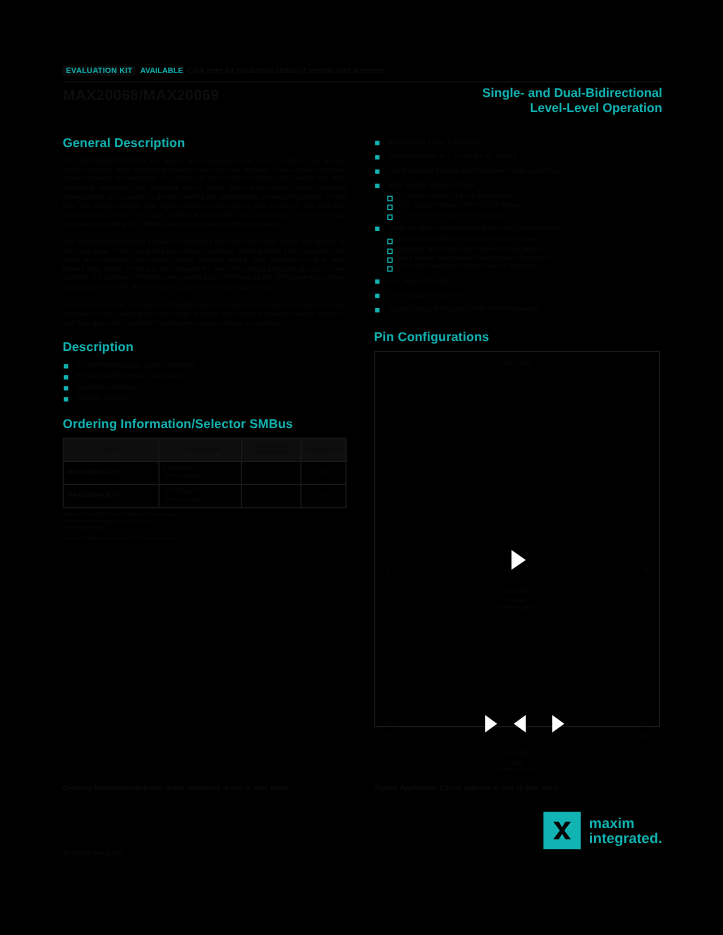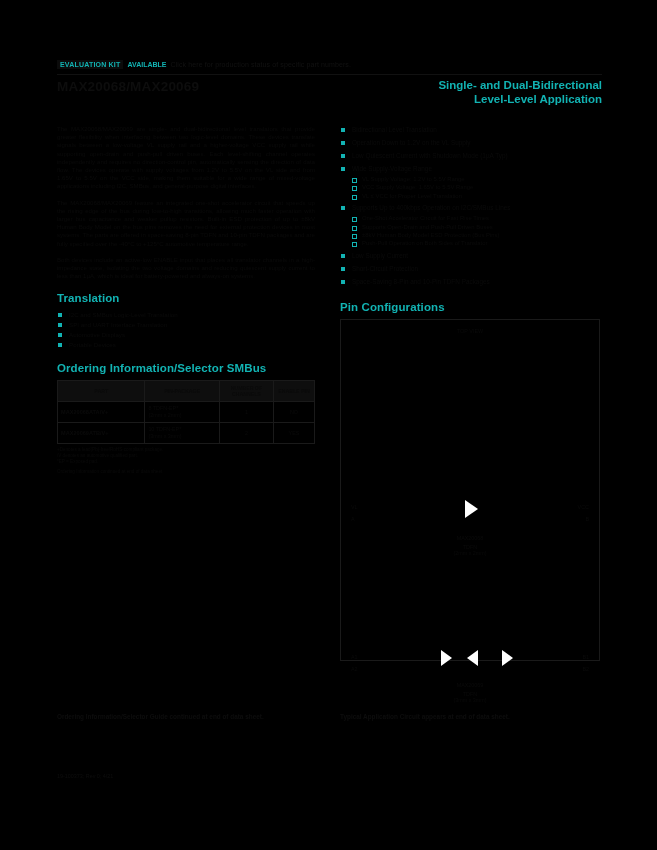--- a/index.html
+++ b/index.html
@@ -284,29 +284,30 @@
 
   <div class="hdr-top">
     <span class="hdr-eval">EVALUATION KIT</span>
     <span class="hdr-eval-2">AVAILABLE</span>
     <span class="hdr-click">Click here for production status of specific part numbers.</span>
   </div>
   <div class="rule"></div>
   <div class="part-title">MAX20068/MAX20069</div>
   <div class="hdr-right">
     <div class="l1">Single- and Dual-Bidirectional</div>
-    <div class="l2">Level-Level Application</div>
+    <div class="l2">Level-Level Operation</div>
   </div>
 
   <div class="col-left">
+    <h2 class="sec">General Description</h2>
     <p class="body">The MAX20068/MAX20069 are single- and dual-bidirectional level translators that provide greater flexibility when interfacing between two logic-level domains. These devices translate signals between a low-voltage VL supply rail and a higher-voltage VCC supply rail while supporting open-drain and push-pull driven buses. Each level-shifting channel operates independently and requires no direction-control pin, automatically sensing the direction of data flow. The devices operate with supply voltages from 1.2V to 5.5V on the VL side and from 1.65V to 5.5V on the VCC side, making them suitable for a wide range of mixed-voltage applications including I2C, SMBus, and general-purpose digital interfaces.</p>
     <p class="body">The MAX20068/MAX20069 feature an integrated one-shot accelerator circuit that speeds up the rising edge of the bus during low-to-high transitions, allowing much faster operation with larger bus capacitance and weaker pullup resistors. Built-in ESD protection of up to ±8kV Human Body Model on the bus pins removes the need for external protection devices in most systems. The parts are offered in space-saving 8-pin TDFN and 10-pin TDFN packages and are fully specified over the -40°C to +125°C automotive temperature range.</p>
     <p class="body">Both devices include an active-low ENABLE input that places all translator channels in a high-impedance state, isolating the two voltage domains and reducing quiescent supply current to less than 1µA, which is ideal for battery-powered and always-on systems.</p>
 
-    <h2 class="sec" style="margin-top:12px;">Translation</h2>
+    <h2 class="sec" style="margin-top:12px;">Description</h2>
     <ul class="apps">
       <li>I2C and SMBus Logic-Level Translation</li>
       <li>SPI and UART Interface Translation</li>
       <li>Automotive Displays</li>
       <li>Portable Devices</li>
     </ul>
 
     <h2 class="sec" style="margin-top:13px;">Ordering Information/Selector SMBus</h2>
     <div class="ord-wrap">
       <table class="ord">
@@ -403,15 +404,26 @@
       <div class="pin-label" style="right:10px; top:346px; width:70px; text-align:right;">B2</div>
       <div class="pin-label" style="left:0; right:0; top:362px;">MAX20069</div>
       <div class="pin-label" style="left:0; right:0; top:371px; white-space:pre-line;">TDFN
 (3mm x 3mm)</div>
     </div>
   </div>
 
   <div class="cap-left">Ordering Information/Selector Guide continued at end of data sheet.</div>
   <div class="cap-right">Typical Application Circuit appears at end of data sheet.</div>
 
+  <div class="logo">
+    <div class="logo-mark">
+      <svg width="22" height="22" viewBox="0 0 22 22" aria-hidden="true">
+        <path d="M3 3 L8 3 L11 8 L14 3 L19 3 L13 11 L19 19 L14 19 L11 14 L8 19 L3 19 L9 11 Z" fill="#000000"></path>
+      </svg>
+    </div>
+    <div>
+      <div class="logo-text">maxim</div>
+      <div class="logo-text">integrated.</div>
+    </div>
+  </div>
 
   <div class="footer-code">19-100373; Rev 0; 4/21</div>
 </div>
 
 </body></html>

